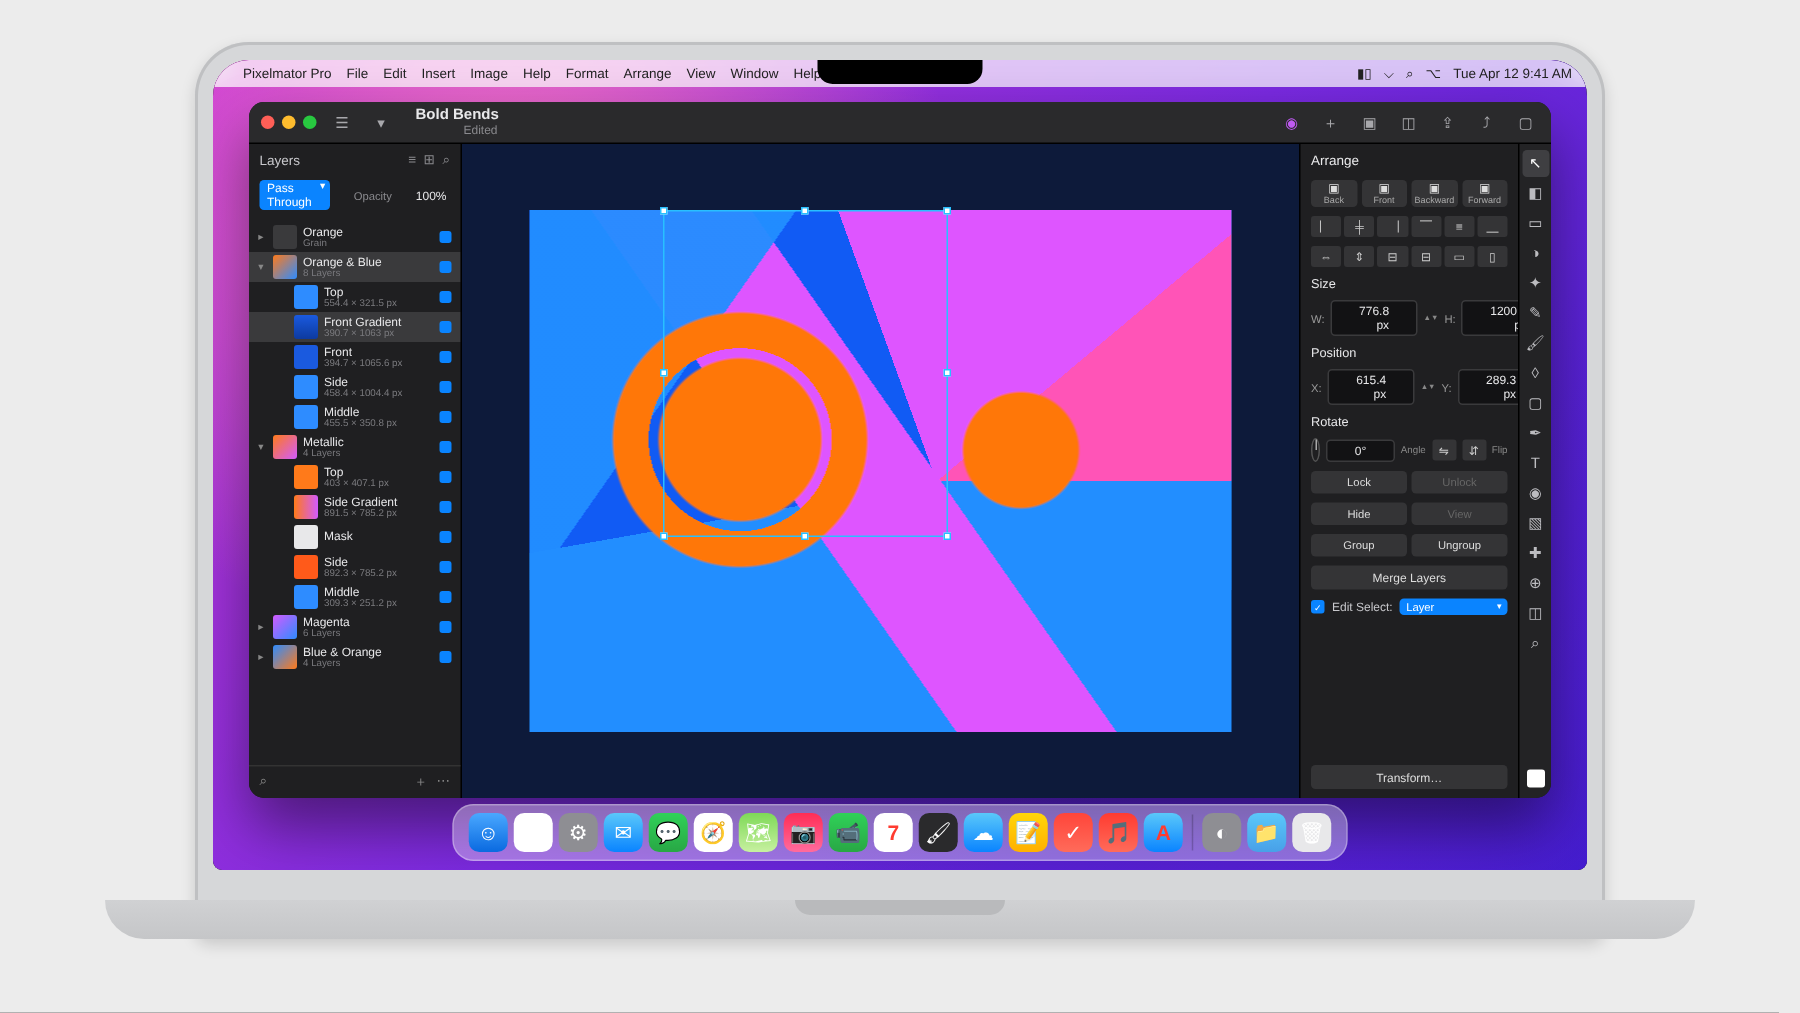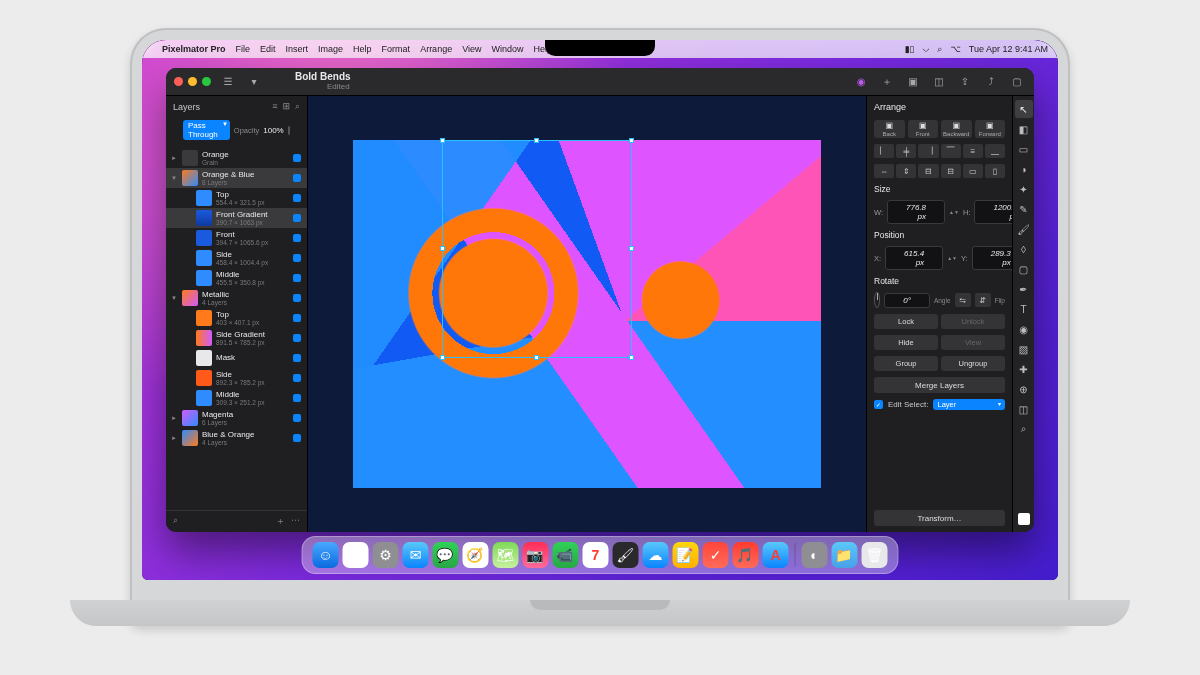--- a/index.html
+++ b/index.html
@@ -39,21 +39,21 @@
 }
 
 
 .menubar {
   position:absolute; top:0; left:0; right:0; height:18px;
   background:rgba(255,255,255,.72); backdrop-filter:blur(6px);
   display:flex; align-items:center; font-size:9px; color:#222;
   padding:0 10px; gap:10px;
 }
 .menubar .apple { font-size:11px; }
-.menubar .app-name { font-weight:700; }
+.menubar .app-name { font-weight:400; }
 .menubar .spacer { flex:1; }
 .menubar .status { display:flex; gap:8px; align-items:center; }
 .menubar .status span { font-size:9px; }
 
 
 .dock {
   position:absolute; bottom:6px; left:50%; transform:translateX(-50%);
   display:flex; gap:4px; padding:5px 10px;
   background:rgba(255,255,255,.35); border-radius:14px;
   border:1px solid rgba(255,255,255,.3);
@@ -88,21 +88,21 @@
 .doc-title { color:#e8e8ea; font-size:10px; font-weight:600; line-height:1; }
 .doc-sub { color:#8a8a8e; font-size:8px;padding-left:32px; }
 
 
 .layers {
   background:#1f1f21; border-right:1px solid #000; display:flex; flex-direction:column;
   font-size:8px; color:#c8c8cc;
 }
 .layers-header { display:flex; align-items:center; justify-content:space-between; padding:5px 7px; font-size:9px; }
 .layers-header .icons { display:flex; gap:5px; color:#8a8a8e; font-size:9px; }
-.opacity-row { display:flex; align-items:center; gap:4px; padding:3px 17px 6px; }
+.opacity-row { display:flex; align-items:center; gap:16px; padding:3px 7px 6px; }
 .blend-select { background:#0a84ff; color:#fff; border-radius:3px; padding:1px 12px 1px 5px; font-size:8px; position:relative; }
 .blend-select::after { content:"▾"; position:absolute; right:3px; top:0; font-size:7px; }
 .opacity-label { color:#8a8a8e; font-size:7.5px; }
 .opacity-val { color:#e8e8ea; font-size:8px; margin-left:auto; }
 .opacity-toggle { width:9px; height:9px; border:1px solid #555; border-radius:2px; background:#0a84ff; }
 
 .layer-tree { flex:1; overflow:hidden; padding:2px 0; }
 .layer-item { display:flex; align-items:center; gap:4px; padding:2px 6px 2px 4px; position:relative; }
 .layer-item.sel { background:#3a3a3c; }
 .layer-item .disclose { width:8px; font-size:7px; color:#888; text-align:center; }
@@ -139,21 +139,21 @@
   font-size:8px; color:#c8c8cc; display:flex; flex-direction:column; gap:6px;
 }
 .arrange h4 { font-size:9px; font-weight:500; color:#e8e8ea; margin-bottom:2px; }
 .btn-row { display:flex; gap:3px; }
 .mini-btn { flex:1; background:#343436; border-radius:3px; height:18px; display:flex; flex-direction:column; align-items:center; justify-content:center; font-size:6px; color:#aaa; gap:1px; }
 .mini-btn .glyph { font-size:8px; color:#ddd; }
 .align-row { display:flex; gap:2px; }
 .align-btn { flex:1; background:#343436; border-radius:2px; height:14px; display:flex; align-items:center; justify-content:center; font-size:8px; color:#ccc; }
 .field-row { display:flex; align-items:center; gap:4px; }
 .field-row label { width:12px; font-size:7.5px; color:#999; }
-.num-field { flex:1; background:#121214; border:1px solid #3a3a3c; border-radius:3px; padding:2px 18px; color:#e8e8ea; font-size:8px; text-align:right;font-style:italic; }
+.num-field { flex:1; background:#121214; border:1px solid #3a3a3c; border-radius:3px; padding:2px 18px; color:#e8e8ea; font-size:8px; text-align:right; }
 .stepper { width:10px; display:flex; flex-direction:column; font-size:5px; color:#888; }
 .section-label { font-size:8.5px; color:#e8e8ea; }
 .action-row { display:flex; gap:3px; }
 .action-btn { flex:1; background:#343436; border-radius:3px; height:15px; display:flex; align-items:center; justify-content:center; font-size:7.5px; color:#ddd; }
 .wide-btn { background:#343436; border-radius:3px; height:16px; display:flex; align-items:center; justify-content:center; font-size:8px; color:#ddd; }
 .auto-row { display:flex; align-items:center; gap:5px; }
 .auto-row .chk { width:9px; height:9px; border-radius:2px; background:#0a84ff; display:flex; align-items:center; justify-content:center; font-size:6px; color:#fff; }
 .auto-select { flex:1; background:#0a84ff; border-radius:3px; padding:1px 4px; font-size:7.5px; color:#fff; position:relative; }
 .auto-select::after { content:"▾"; position:absolute; right:4px; font-size:6px; }
 
@@ -200,21 +200,21 @@
       <div class="app">
 
         <div class="toolbar">
           <div class="traffic">
             <span class="tr-r"></span>
             <span class="tr-y"></span>
             <span class="tr-g"></span>
           </div>
           <div class="tb-btn">☰</div>
           <div class="tb-btn">▾</div>
-          <div style="margin-left:24px">
+          <div style="margin-left:6px">
             <div class="doc-title">Bold Bends</div>
             <div class="doc-sub">Edited</div>
           </div>
           <div style="flex:1"></div>
           <div class="tb-btn" style="color:#bf5af2">◉</div>
           <div class="tb-btn">＋</div>
           <div class="tb-btn">▣</div>
           <div class="tb-btn">◫</div>
           <div class="tb-btn">⇪</div>
           <div class="tb-btn">⤴</div>

